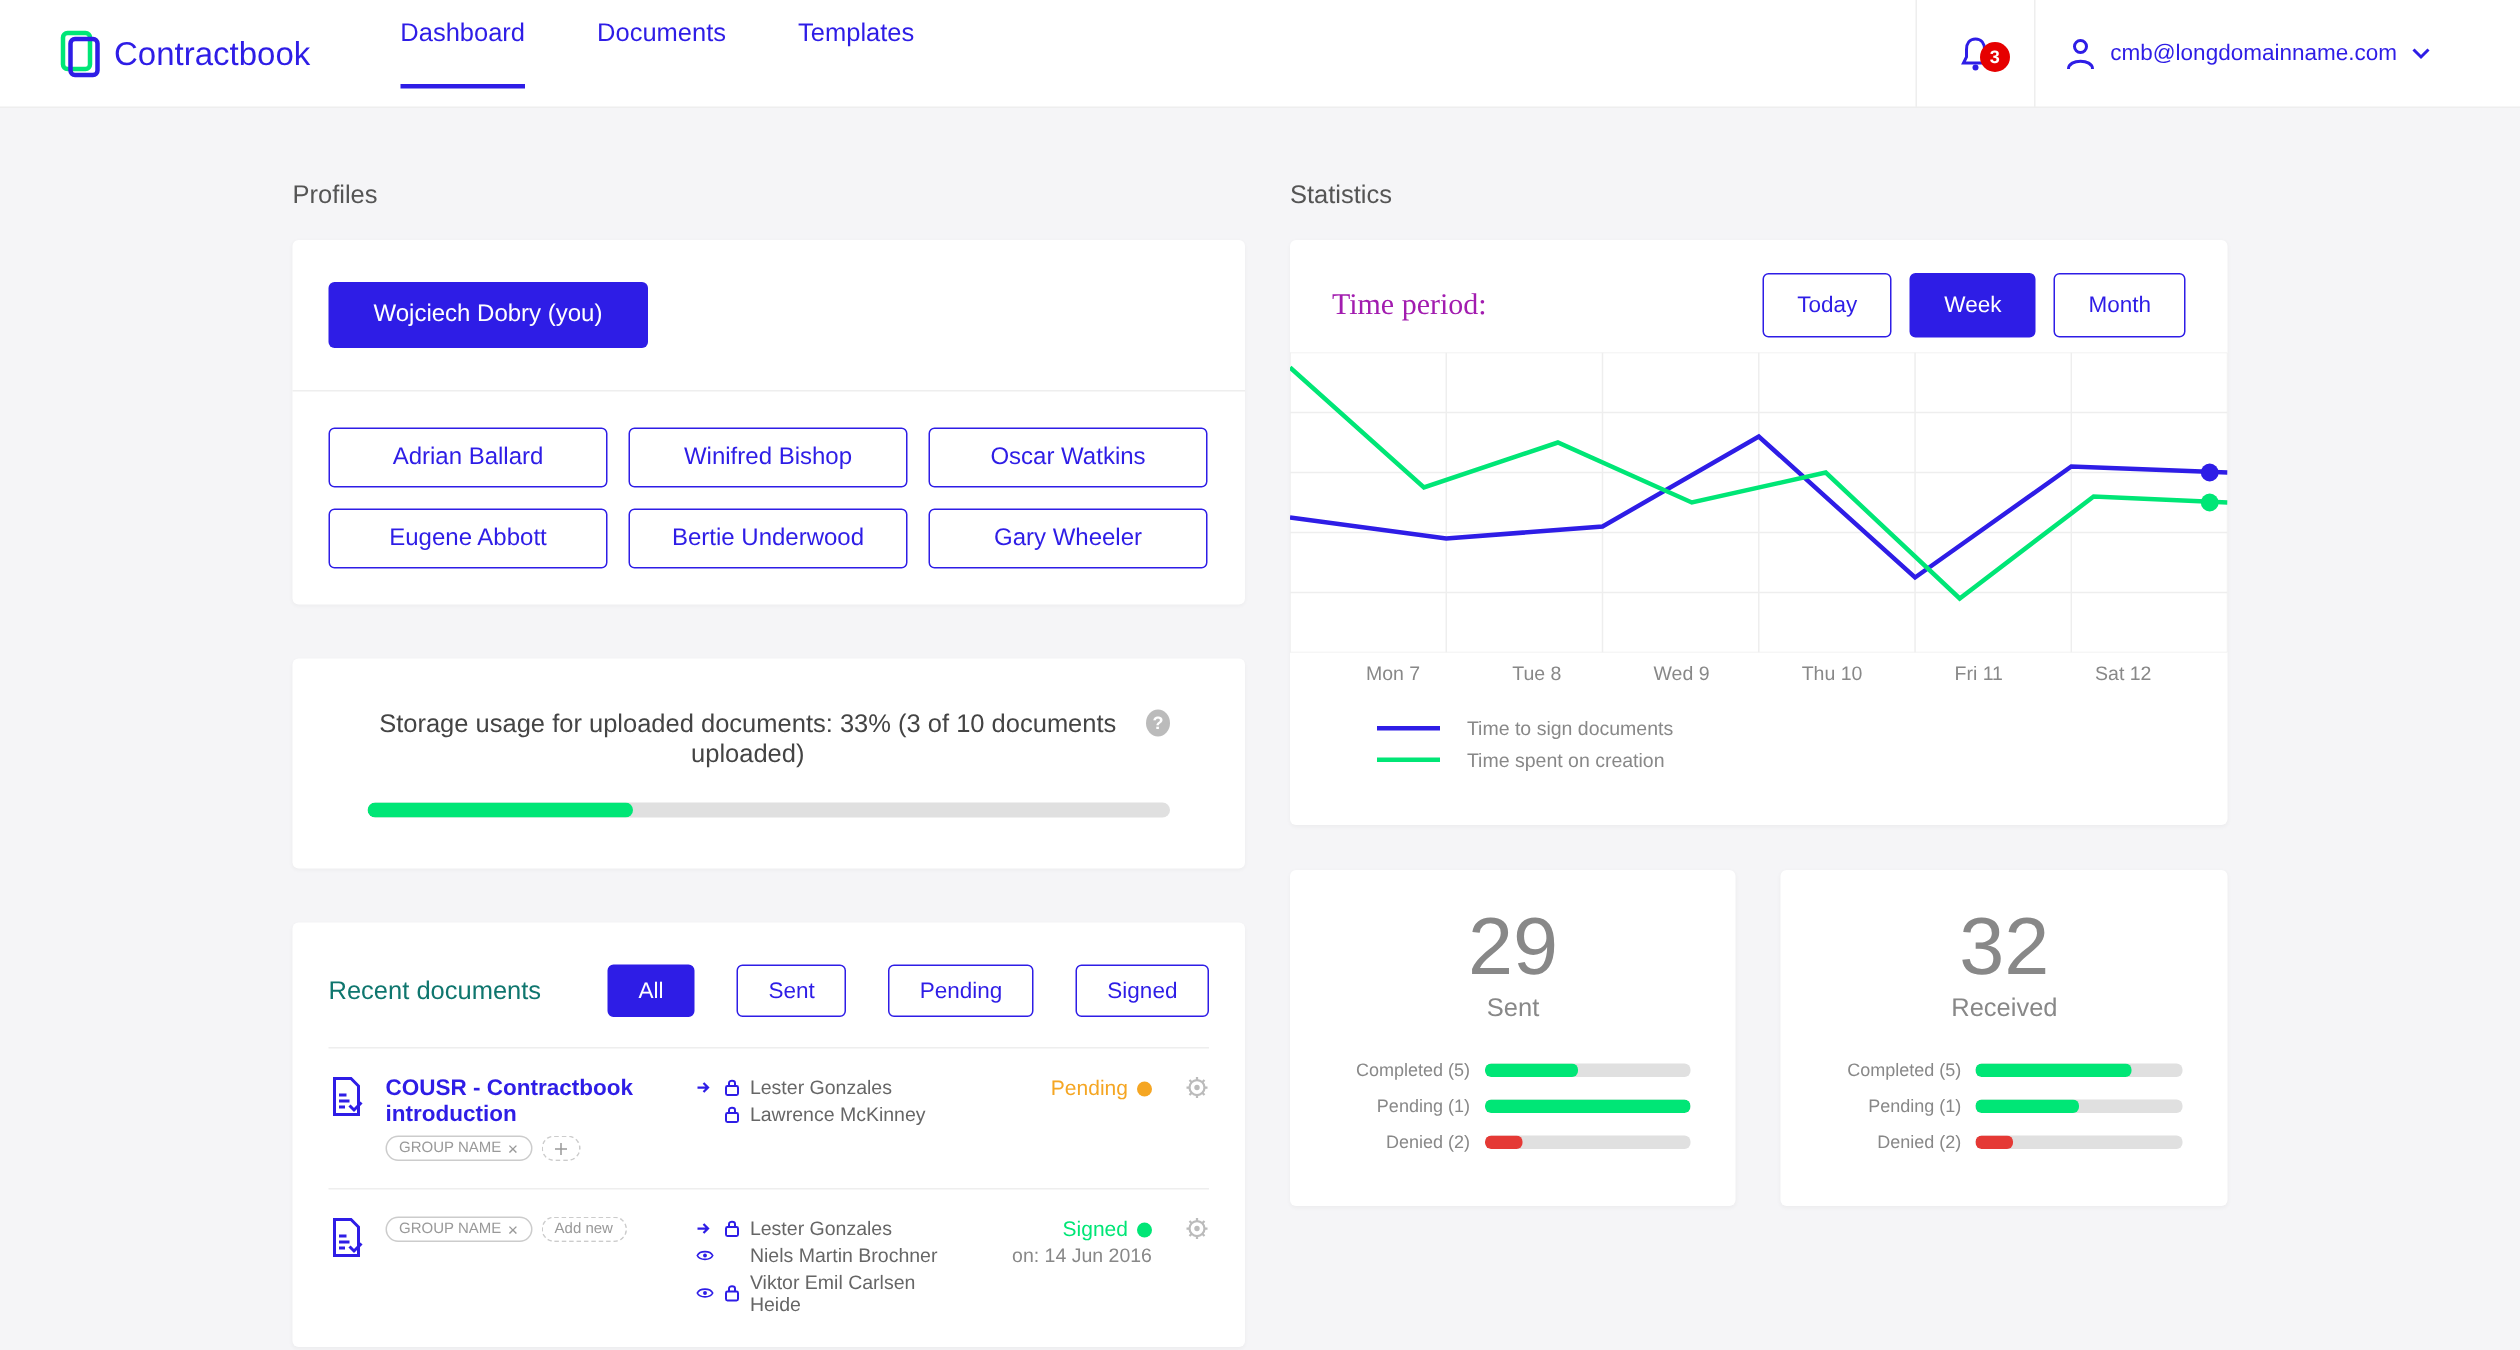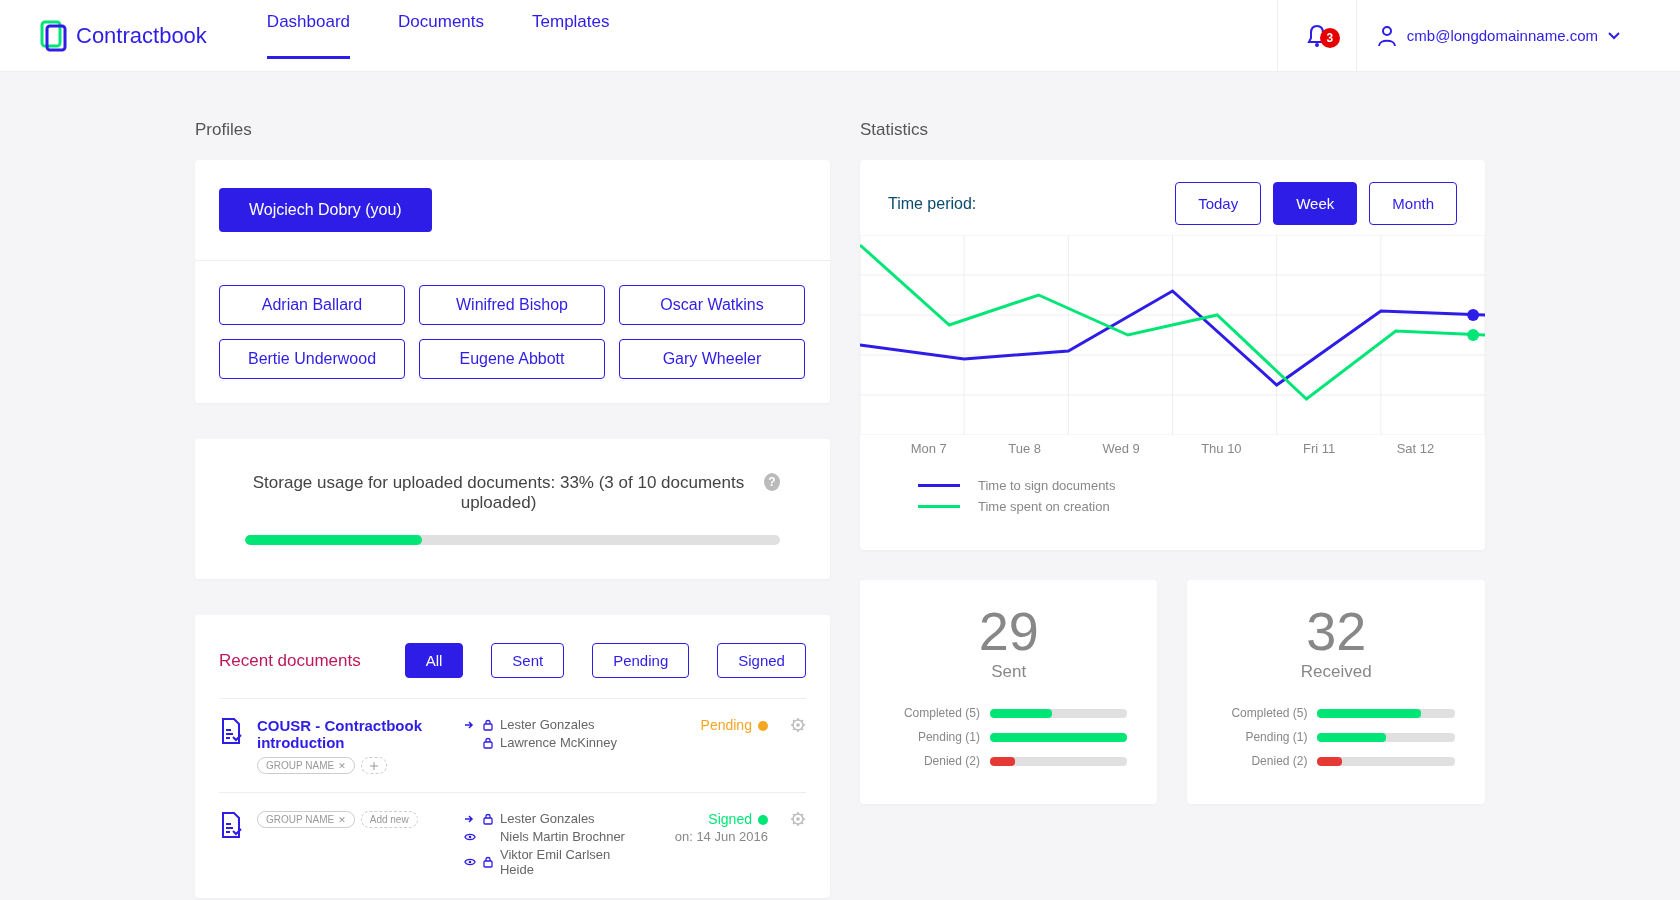--- a/index.html
+++ b/index.html
@@ -38,21 +38,21 @@
 
 .storage-card { margin-top:36px; padding:34px 50px; }
 .storage-text { text-align:center; font-size:17px; color:#444; display:flex; align-items:flex-start; justify-content:center; gap:12px; }
 .help-icon { width:18px; height:18px; border-radius:50%; background:#bbb; color:#fff; font-size:12px; display:flex; align-items:center; justify-content:center; font-weight:bold; cursor:pointer; }
 .storage-bar { margin-top:22px; height:10px; background:#e0e0e0; border-radius:5px; overflow:hidden; }
 .storage-fill { height:100%; background:#00e676; border-radius:5px; }
 
 
 .recent-card { margin-top:36px; padding: 28px 24px 0; }
 .recent-header { display:flex; align-items:center; justify-content:space-between; margin-bottom:20px; }
-.recent-title { font-size:17px; color:#be185d; }
+.recent-title { font-size:17px; color:#0f766e; }
 .filter-tabs { display:flex; gap:28px;border-radius:11px; }
 .filter-tab { border:1.5px solid #2e1de6; color:#2e1de6; background:#fff; padding:8px 20px; border-radius:4px; font-size:15px; font-weight:500; cursor:pointer; }
 .filter-tab.active { background:#2e1de6; color:#fff; }
 
 .doc-row { display:flex; align-items:flex-start; padding:18px 0; border-top:1px solid #eee; gap:14px; }
 .doc-icon { flex-shrink:0; }
 .doc-info { flex:1; min-width:0; }
 .doc-title { color:#2e1de6; font-size:15px; font-weight:600; margin-bottom:6px; }
 .doc-tags { display:flex; gap:6px; }
 .tag-pill { font-size:10px; color:#999; border:1px solid #ccc; border-radius:10px; padding:2px 8px; display:inline-flex; align-items:center; gap:4px; }
@@ -66,21 +66,21 @@
 .status-signed { color:#00e676; }
 .status-dot { display:inline-block; width:10px; height:10px; border-radius:50%; margin-left:6px; vertical-align:middle;}
 .dot-pending { background:#f5a623;}
 .dot-signed { background:#00e676;}
 .status-date { color:#888; font-size:13px; margin-top:2px;}
 .gear { color:#bbb; cursor:pointer; margin-left:8px; flex-shrink:0; }
 
 
 .stats-card { padding:22px 28px; }
 .stats-header { display:flex; align-items:center; justify-content:space-between; margin-bottom:10px; }
-.time-label { font-size:16px; color:#0c4a6e; }
+.time-label { font-size:20px; color:#a21caf;font-family:Liberation Serif, serif; }
 .period-tabs { display:flex; gap:12px; }
 .period-tab { border:1.5px solid #2e1de6; color:#2e1de6; background:#fff; padding:12px 22px; border-radius:4px; font-size:15px; font-weight:500; cursor:pointer; }
 .period-tab.active { background:#2e1de6; color:#fff; }
 .chart-area { position:relative; height:200px; margin:0 -28px 0; }
 .chart-svg { width:100%; height:100%; }
 .x-labels { display:flex; justify-content:space-around; padding:6px 20px 0; margin:0 -28px; }
 .x-label { font-size:13px; color:#888; }
 .legend { padding:22px 30px 8px; }
 .legend-row { display:flex; align-items:center; gap:18px; font-size:13px; color:#888; margin-bottom:6px; }
 .legend-line { width:42px; height:3px; }
@@ -142,22 +142,22 @@
 
   <div class="col-left">
     <div class="section-title">Profiles</div>
     <div class="card profiles-card">
       <div class="profile-self">Wojciech Dobry (you)</div>
       <div class="profiles-divider"></div>
       <div class="profile-grid" id="profile-grid">
           <div class="profile-btn">Adrian Ballard</div>
           <div class="profile-btn">Winifred Bishop</div>
           <div class="profile-btn">Oscar Watkins</div>
+          <div class="profile-btn">Eugene Abbott</div>
           <div class="profile-btn">Bertie Underwood</div>
-          <div class="profile-btn">Eugene Abbott</div>
           <div class="profile-btn">Gary Wheeler</div>
         </div>
     </div>
 
     <div class="card storage-card">
       <div class="storage-text">
         <span>Storage usage for uploaded documents: 33% (3 of 10 documents uploaded)</span>
         <span class="help-icon">?</span>
       </div>
       <div class="storage-bar">

